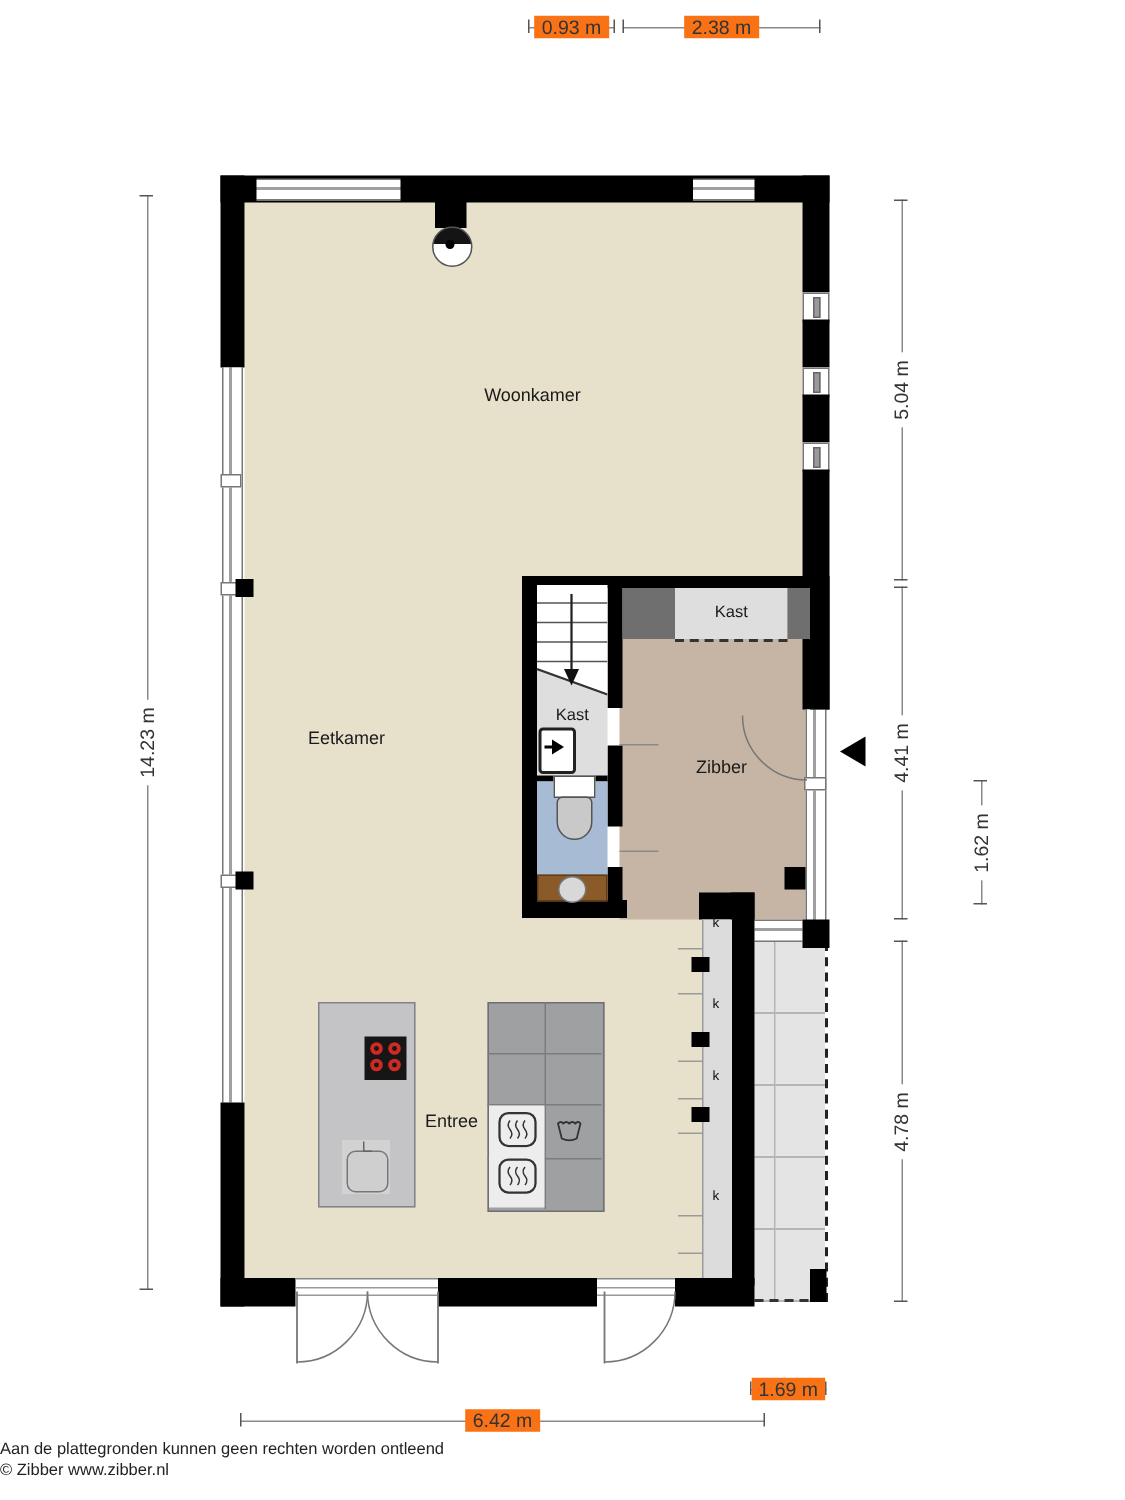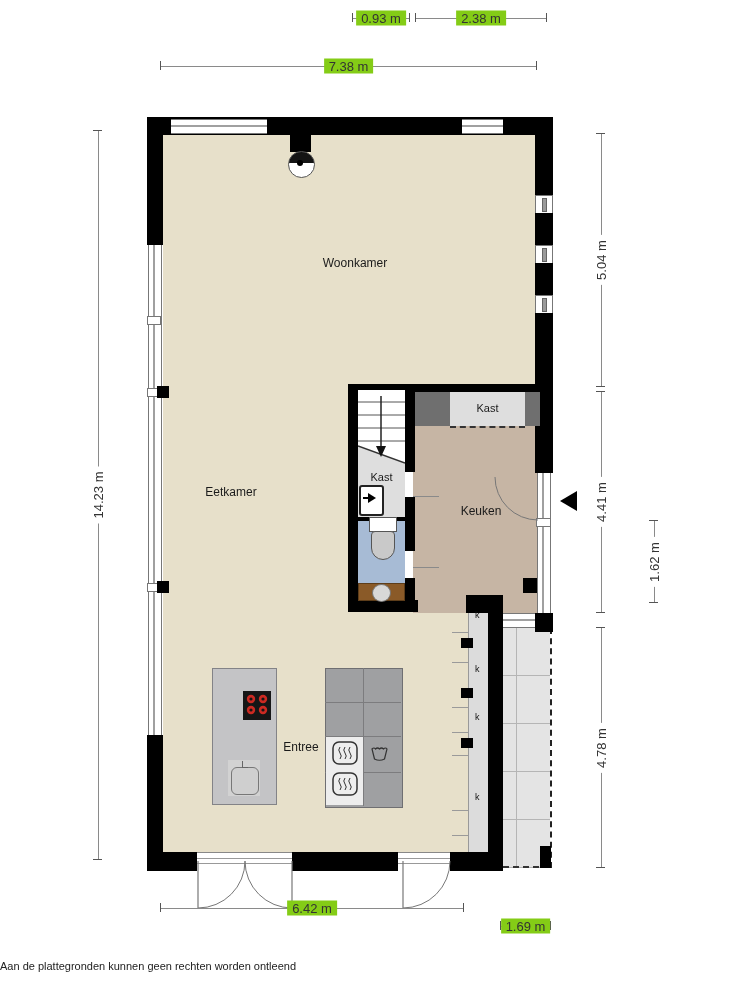--- a/index.html
+++ b/index.html
@@ -21,21 +21,21 @@
   .winsmall{background:#fff;border:1px solid #777;}
   .winsmall i{position:absolute;left:50%;top:2px;bottom:2px;width:3px;margin-left:-2px;
         background:#9a9a9a;border:1px solid #666;}
   .sill{background:#fff;border:1px solid #777;}
   .rlabel{font-size:12px;color:#1a1a1a;text-align:center;white-space:nowrap;}
   .klabel{font-size:9px;color:#111;}
   .dimh .line{position:absolute;left:0;right:0;top:50%;height:1px;background:#8a8a8a;}
   .dimh .tl{position:absolute;left:0;top:2px;width:1px;height:9px;background:#555;}
   .dimh .tr{position:absolute;right:0;top:2px;width:1px;height:9px;background:#555;}
   .dimh .lbl{position:absolute;left:50%;top:50%;transform:translate(-50%,-50%);
-        background:#84cc16;padding:0 5px;font-size:13px;color:#333;white-space:nowrap;}
+        background:#f97316;padding:0 5px;font-size:13px;color:#333;white-space:nowrap;}
   .dimv .line{position:absolute;top:0;bottom:0;left:50%;width:1px;background:#8a8a8a;}
   .dimv .tt{position:absolute;top:0;left:2px;width:9px;height:1px;background:#555;}
   .dimv .tb{position:absolute;bottom:0;left:2px;width:9px;height:1px;background:#555;}
   .dimv .lbl{position:absolute;left:50%;top:50%;transform:translate(-50%,-50%) rotate(-90deg);
         background:#fff;padding:0 5px;font-size:13px;color:#333;white-space:nowrap;}
   .island{background:#c4c4c6;border:1px solid #838387;}
   .counter{background:#9fa0a2;border:1px solid #6f6f72;}
   .dashline-b{border-bottom:2px dashed #333;}
   .dashline-r{border-right:2px dashed #222;}
   .footer{width:100%;text-align:left;font-size:11px;color:#222;line-height:14px;}
@@ -211,42 +211,36 @@
     <path d="M13,6 q-2.5,3 0,6 q2.5,3 0,6" fill="none" stroke="#333" stroke-width="1"></path>
     <path d="M18,6 q-2.5,3 0,6 q2.5,3 0,6" fill="none" stroke="#333" stroke-width="1"></path>
   </svg>
   <svg class="a" style="left:370px;top:745px;" width="19" height="18" viewBox="0 0 19 18">
     <path d="M2,4 Q4,2 5.5,4 Q7.5,2 9.5,4 Q11.5,2 13.5,4 Q15.5,2 17,4 L14.5,14 Q9.5,16.5 4.5,14 Z" fill="none" stroke="#333" stroke-width="1.2"></path>
   </svg>
 
   <div class="a rlabel" style="left:305px;top:256px;width:100px;">Woonkamer</div>
   <div class="a rlabel" style="left:181px;top:485px;width:100px;">Eetkamer</div>
   <div class="a rlabel" style="left:251px;top:740px;width:100px;">Entree</div>
-  <div class="a rlabel" style="left:431px;top:504px;width:100px;">Keuken</div>
+  <div class="a rlabel" style="left:431px;top:504px;width:100px;">Zibber</div>
 
   <div class="a" style="left:560px;top:491px;width:0;height:0;border-top:10px solid transparent;border-bottom:10px solid transparent;border-right:17px solid #000;"></div>
 
   <div class="a dimh" style="left:352px;top:11px;width:58px;height:14px;">
     <span class="line"></span>
       <span class="tl"></span>
       <span class="tr"></span>
     <span class="lbl">0.93 m</span>
   </div>
   <div class="a dimh" style="left:415px;top:11px;width:132px;height:14px;">
     <span class="line"></span>
       <span class="tl"></span>
       <span class="tr"></span>
     <span class="lbl">2.38 m</span>
   </div>
-  <div class="a dimh" style="left:160px;top:59px;width:377px;height:14px;">
-    <span class="line"></span>
-      <span class="tl"></span>
-      <span class="tr"></span>
-    <span class="lbl">7.38 m</span>
-  </div>
   <div class="a dimv" style="left:91px;top:130px;width:13px;height:730px;">
     <span class="line"></span>
       <span class="tt"></span>
       <span class="tb"></span>
     <span class="lbl">14.23 m</span>
   </div>
   <div class="a dimv" style="left:594px;top:133px;width:13px;height:254px;">
     <span class="line"></span>
       <span class="tt"></span>
       <span class="tb"></span>
@@ -263,30 +257,31 @@
       <span class="tt"></span>
       <span class="tb"></span>
     <span class="lbl">1.62 m</span>
   </div>
   <div class="a dimv" style="left:594px;top:627px;width:13px;height:241px;">
     <span class="line"></span>
       <span class="tt"></span>
       <span class="tb"></span>
     <span class="lbl">4.78 m</span>
   </div>
-  <div class="a dimh" style="left:160px;top:901px;width:304px;height:14px;text-align:right;">
+  <div class="a dimh" style="left:160px;top:940px;width:350px;height:14px;text-align:right;">
     <span class="line"></span>
       <span class="tl"></span>
       <span class="tr"></span>
     <span class="lbl">6.42 m</span>
   </div>
   <div class="a dimh" style="left:500px;top:919px;width:51px;height:14px;">
     <span class="line"></span>
       <span class="tl"></span>
       <span class="tr"></span>
     <span class="lbl">1.69 m</span>
   </div>
 
   <div class="a footer" style="left:0;top:959px;">
     <div>Aan de plattegronden kunnen geen rechten worden ontleend</div>
+    <div>© Zibber www.zibber.nl</div>
   </div>
 
 </div>
 
 </body></html>

